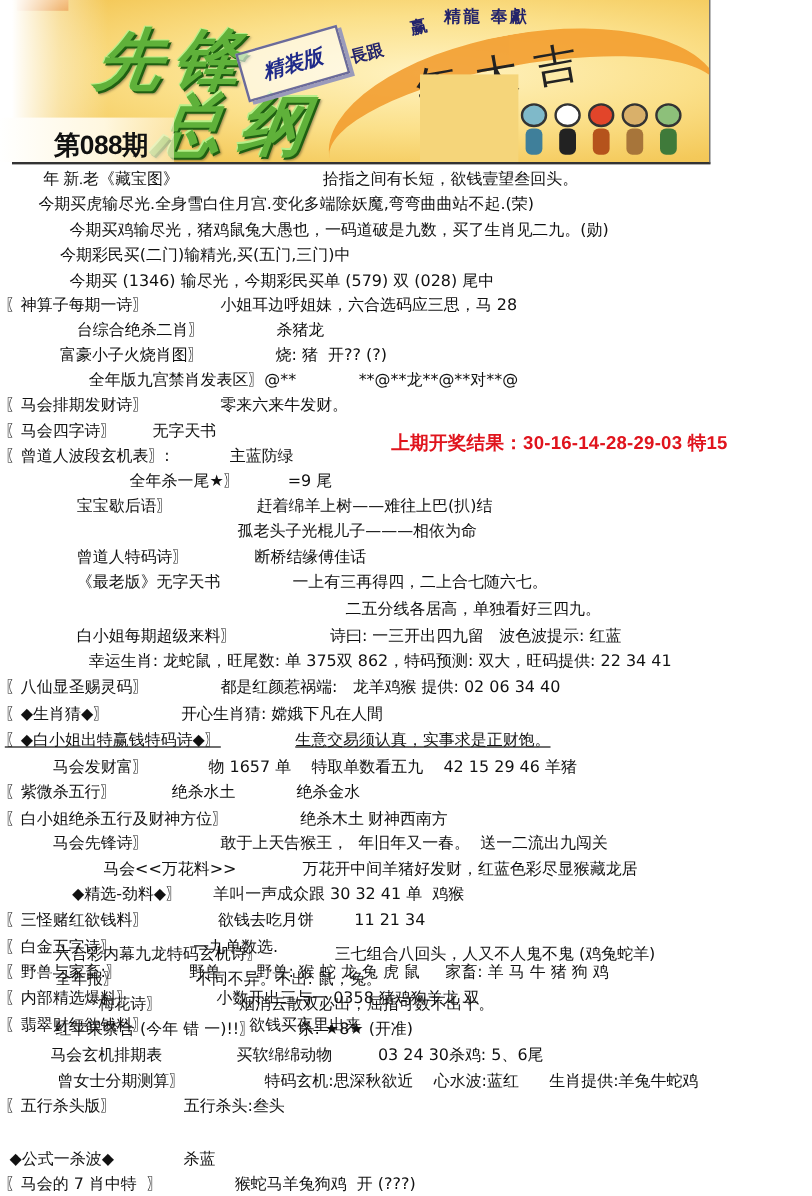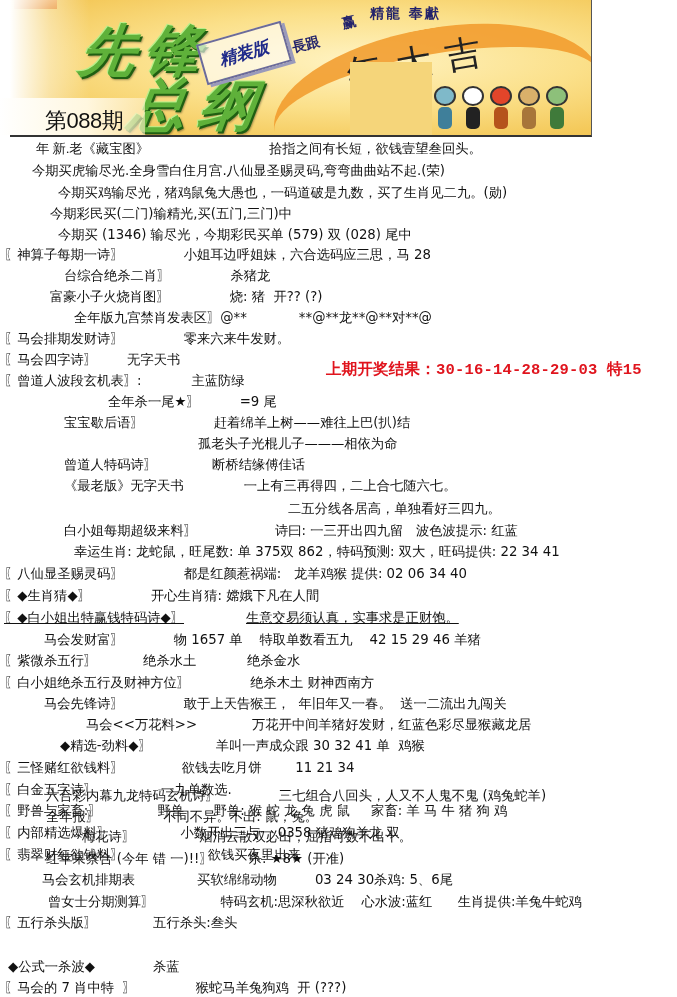--- a/index.html
+++ b/index.html
@@ -63,32 +63,32 @@
     width: 22px; height: 44px; position: relative;
   }
   .mascot .head { width: 22px; height: 20px; border-radius: 50%; border: 2px solid #333; }
   .mascot .body { width: 14px; height: 22px; margin: 1px auto 0; border-radius: 5px; }
   .issue-box {
     position: absolute; left: 0; top: 98px; width: 145px; height: 37px;
     background: linear-gradient(90deg, #ffffff 0%, #fff7df 60%, rgba(255,240,200,0.6) 100%);
   }
   .issue-label {
     position: absolute; left: 45px; top: 106px; font-family: "Liberation Sans", sans-serif;
-    font-weight: normal; font-size: 22px; color: #111; letter-spacing: -0.5px;
+    font-weight: bold; font-size: 22px; color: #111; letter-spacing: -0.5px;
   }
 
   
   .line {
     position: absolute; white-space: pre; font-size: 13.3px; line-height: 17px;
     font-family: "DejaVu Sans", sans-serif; color: #111;
   }
   .line span { white-space: pre; }
   .red-result {
     position: absolute; left: 326px; top: 359px; white-space: pre;
-    font-family: Liberation Mono, monospace; font-weight: bold; font-size: 15.5px;
+    font-family: Liberation Sans, sans-serif; font-weight: bold; font-size: 15.5px;
     color: #e0141d; letter-spacing: 0.2px;
   }
 </style>
 </head>
 <body>
 
 <div class="banner">
   <div class="banner-corner"></div>
   <div class="banner-fade"></div>
 
@@ -130,21 +130,21 @@
       </div>
   </div>
 </div>
 <div class="issue-box"></div>
 <div class="issue-label">第088期</div>
 
 <div class="red-result">上期开奖结果：30-16-14-28-29-03 特15</div>
 
 <div id="lines">
     <div class="line" style="left: 36px; top: 140px; font-family: Liberation Serif, serif;"><span>年 新.老《藏宝图》</span><span style="margin-left: 120px;">拾指之间有长短，欲钱壹望叁回头。</span></div>
-    <div class="line" style="left: 32px; top: 162px;"><span>今期买虎输尽光.全身雪白住月宫.八仙显圣赐灵码,弯弯曲曲站不起.(荣)</span></div>
+    <div class="line" style="left: 32px; top: 162px;"><span>今期买虎输尽光.全身雪白住月宫.变化多端除妖魔,弯弯曲曲站不起.(荣)</span></div>
     <div class="line" style="left: 58px; top: 184px;"><span>今期买鸡输尽光，猪鸡鼠兔大愚也，一码道破是九数，买了生肖见二九。(勋)</span></div>
     <div class="line" style="left: 50px; top: 205px;"><span>今期彩民买(二门)输精光,买(五门,三门)中</span></div>
     <div class="line" style="left: 58px; top: 226px;"><span>今期买 (1346) 输尽光，今期彩民买单 (579) 双 (028) 尾中</span></div>
     <div class="line" style="left: 4px; top: 246px;"><span>〖神算子每期一诗〗</span><span style="margin-left: 60px;">小姐耳边呼姐妹，六合选码应三思，马 28</span></div>
     <div class="line" style="left: 64px; top: 267px;"><span>台综合绝杀二肖〗</span><span style="margin-left: 60px;">杀猪龙</span></div>
     <div class="line" style="left: 50px; top: 288px;"><span>富豪小子火烧肖图〗</span><span style="margin-left: 60px;">烧: 猪  开?? (?)</span></div>
     <div class="line" style="left: 50px; top: 309px; margin-left: 24px;"><span>全年版九宫禁肖发表区〗@**</span><span style="margin-left: 52px;">**@**龙**@**对**@</span></div>
     <div class="line" style="left: 4px; top: 330px;"><span>〖马会排期发财诗〗</span><span style="margin-left: 60px;">零来六来牛发财。</span></div>
     <div class="line" style="left: 4px; top: 351px;"><span>〖马会四字诗〗</span><span style="margin-left: 30px;">无字天书</span></div>
     <div class="line" style="left: 4px; top: 372px;"><span>〖曾道人波段玄机表〗:</span><span style="margin-left: 50px;">主蓝防绿</span></div>
@@ -154,24 +154,24 @@
     <div class="line" style="left: 64px; top: 456px;"><span>曾道人特码诗〗</span><span style="margin-left: 55px;">断桥结缘傅佳话</span></div>
     <div class="line" style="left: 64px; top: 477px;"><span>《最老版》无字天书</span><span style="margin-left: 60px;">一上有三再得四，二上合七随六七。</span></div>
     <div class="line" style="left: 288px; top: 500px;"><span>二五分线各居高，单独看好三四九。</span></div>
     <div class="line" style="left: 64px; top: 522px;"><span>白小姐每期超级来料〗</span><span style="margin-left: 78px;">诗曰: 一三开出四九留   波色波提示: 红蓝</span></div>
     <div class="line" style="left: 74px; top: 543px;"><span>幸运生肖: 龙蛇鼠，旺尾数: 单 375双 862，特码预测: 双大，旺码提供: 22 34 41</span></div>
     <div class="line" style="left: 4px; top: 565px;"><span>〖八仙显圣赐灵码〗</span><span style="margin-left: 60px;">都是红颜惹祸端:   龙羊鸡猴 提供: 02 06 34 40</span></div>
     <div class="line" style="left: 4px; top: 587px;"><span>〖◆生肖猜◆〗</span><span style="margin-left: 60px;">开心生肖猜: 嫦娥下凡在人間</span></div>
     <div class="line" style="left: 4px; top: 609px; text-decoration: underline;"><span>〖◆白小姐出特赢钱特码诗◆〗</span><span style="margin-left: 62px;">生意交易须认真，实事求是正财饱。</span></div>
     <div class="line" style="left: 44px; top: 631px;"><span>马会发财富〗</span><span style="margin-left: 50px;">物 1657 单    特取单数看五九    42 15 29 46 羊猪</span></div>
     <div class="line" style="left: 4px; top: 652px;"><span>〖紫微杀五行〗</span><span style="margin-left: 46px;">绝杀水土            绝杀金水</span></div>
-    <div class="line" style="left: 4px; top: 674px;"><span>〖白小姐绝杀五行及财神方位〗</span><span style="margin-left: 60px;">绝杀木土 财神西南方</span></div>
+    <div class="line" style="left: 4px; top: 674px;"><span>〖白小姐绝杀五行及财神方位〗</span><span style="margin-left: 60px; font-family: Liberation Serif, serif;">绝杀木土 财神西南方</span></div>
     <div class="line" style="left: 44px; top: 695px;"><span>马会先锋诗〗</span><span style="margin-left: 60px;">敢于上天告猴王，  年旧年又一春。  送一二流出九闯关</span></div>
     <div class="line" style="left: 86px; top: 716px;"><span>马会&lt;&lt;万花料&gt;&gt;</span><span style="margin-left: 55px;">万花开中间羊猪好发财，红蓝色彩尽显猴藏龙居</span></div>
-    <div class="line" style="left: 60px; top: 737px;"><span>◆精选-劲料◆〗</span><span style="margin-left: 64px; text-align: right;">羊叫一声成众跟 30 32 41 单  鸡猴</span></div>
+    <div class="line" style="left: 60px; top: 737px;"><span>◆精选-劲料◆〗</span><span style="margin-left: 26px; text-align: right;">羊叫一声成众跟 30 32 41 单  鸡猴</span></div>
     <div class="line" style="left: 4px; top: 759px;"><span>〖三怪赌红欲钱料〗</span><span style="margin-left: 58px;">欲钱去吃月饼        11 21 34</span></div>
     <div class="line" style="left: 4px; top: 781px;"><span>〖白金五字诗〗</span><span style="margin-left: 64px;">一九单数选.</span></div>
     <div class="line" style="left: 4px; top: 802px;"><span>〖野兽与家畜:〗</span><span style="margin-left: 56px;">野兽       野兽: 猴 蛇 龙 兔 虎 鼠     家畜: 羊 马 牛 猪 狗 鸡</span></div>
     <div class="line" style="left: 4px; top: 824px;"><span>〖内部精选爆料〗</span><span style="margin-left: 70px;">小数开出三与一 0358 猪鸡狗羊龙 双</span></div>
     <div class="line" style="left: 4px; top: 846px;"><span>〖翡翠财红欲钱料〗</span><span style="margin-left: 84px;">欲钱买夜里出来</span></div>
     <div class="line" style="left: 46px; top: 867px;"><span>六合彩内幕九龙特码玄机诗〗</span><span style="margin-left: 60px;">三七组合八回头，人又不人鬼不鬼 (鸡兔蛇羊)</span></div>
     <div class="line" style="left: 46px; top: 889px;"><span>全年报〗</span><span style="margin-left: 64px;">不同不异。不出: 鼠，兔。</span></div>
     <div class="line" style="left: 82px; top: 910px;"><span>梅花诗〗</span><span style="margin-left: 64px;">烟消云散双必出，屈指可数不出十。</span></div>
     <div class="line" style="left: 46px; top: 931px;"><span>红苹果禁合 (今年 错 一)!!〗</span><span style="margin-left: 36px;">杀: ★8★ (开准)</span></div>
     <div class="line" style="left: 42px; top: 952px;"><span>马会玄机排期表</span><span style="margin-left: 62px; text-align: right;">买软绵绵动物         03 24 30杀鸡: 5、6尾</span></div>

